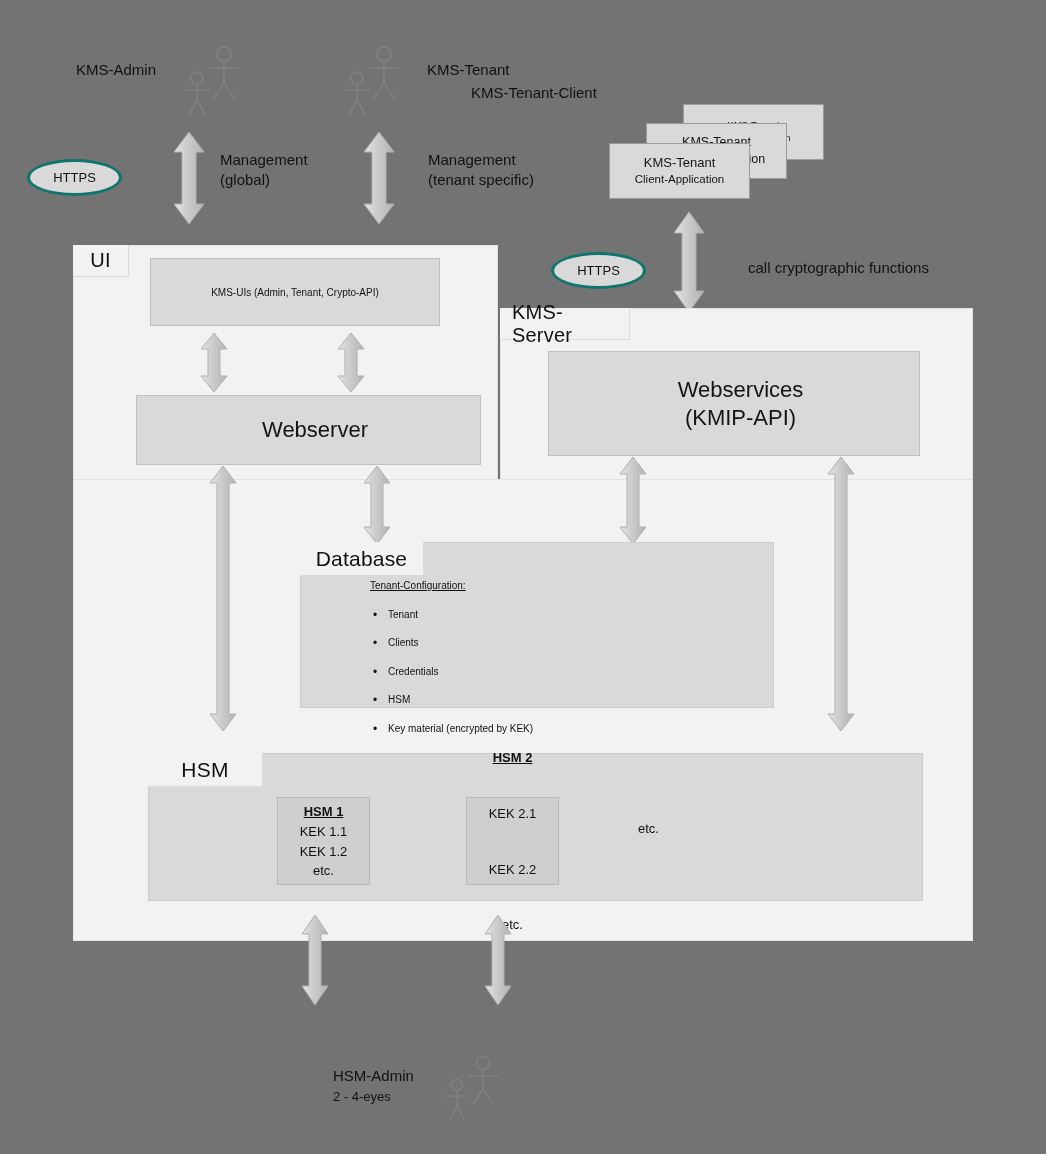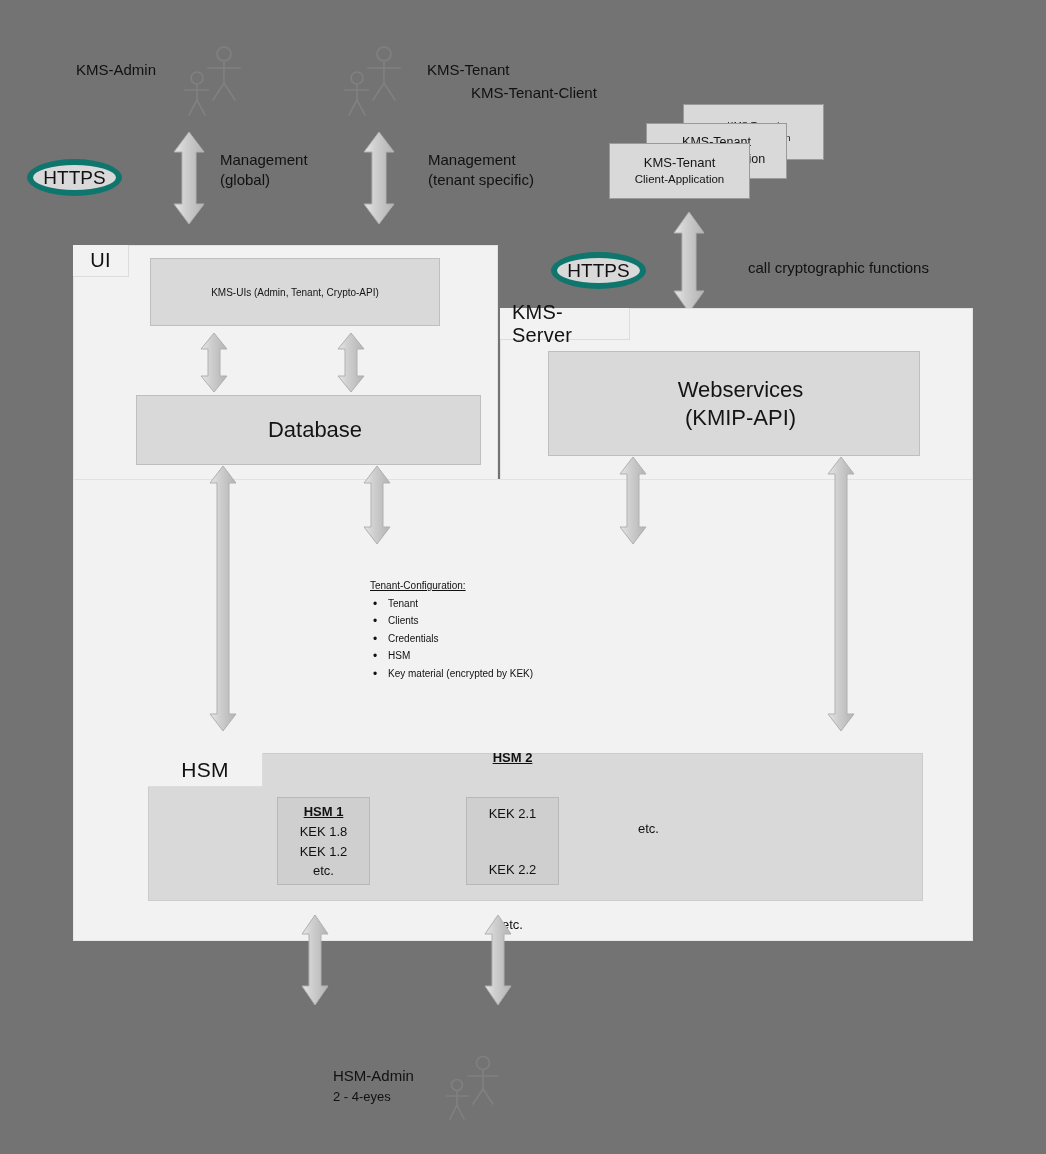--- a/index.html
+++ b/index.html
@@ -78,27 +78,27 @@
     justify-content: center;
     text-align: center;
     color: #141414;
     line-height: 1.35;
   }
 
   
   .ellipse {
     position: absolute;
     background: #d9d9d9;
-    border: 6px solid #0f766e;
+    border: 3px solid #0f766e;
     border-radius: 50%;
     box-sizing: border-box;
     display: flex;
     align-items: center;
     justify-content: center;
-    font-size: 19px;
+    font-size: 13px;
     color: #111;
   }
 
   
   .lbl {
     position: absolute;
     font-size: 15px;
     color: #111;
     line-height: 1.35;
     white-space: pre-line;
@@ -113,21 +113,21 @@
     line-height: 1.55;
   }
   .db-head {
     text-decoration: underline;
     margin-bottom: 2px;
   }
   .db-list { list-style: none; margin: 0; padding: 0; }
   .db-list li {
     position: relative;
     padding-left: 18px;
-    margin: 2px 0;
+    margin: 13px 0;
   }
   .db-list li::before {
     content: "\2022";
     position: absolute;
     left: 3px;
     top: -1px;
     font-size: 12px;
   }
 
   
@@ -250,21 +250,21 @@
   </div>
 
   <svg class="svg-abs" style="left:199px; top:333px;" width="30" height="59" viewBox="0 0 30 59">
     <polygon points="15,0 28,16 21,16 21,43 28,43 15,59 2,43 9,43 9,16 2,16" fill="url(#arrowGrad)" stroke="#b0b0b0" stroke-width="1"></polygon>
   </svg>
   <svg class="svg-abs" style="left:336px; top:333px;" width="30" height="59" viewBox="0 0 30 59">
     <polygon points="15,0 28,16 21,16 21,43 28,43 15,59 2,43 9,43 9,16 2,16" fill="url(#arrowGrad)" stroke="#b0b0b0" stroke-width="1"></polygon>
   </svg>
 
   <div class="box box-title-lg" style="left:136px; top:395px; width:345px; height:70px;">
-    <div>Database</div>
+    <div>Webserver</div>
   </div>
 
   <div class="panel" style="left:500px; top:308px; width:473px; height:172px;">
     <div class="panel-label" style="width:130px;">KMS-Server</div>
   </div>
 
   <div class="box box-title-lg" style="left:548px; top:351px; width:372px; height:105px;">
     <div>Webservices</div>
     <div>(KMIP-API)</div>
   </div>
@@ -278,39 +278,42 @@
   </svg>
 
   <svg class="svg-abs" style="left:618px; top:457px;" width="30" height="87" viewBox="0 0 30 87">
     <polygon points="15,0 28,17 21,17 21,70 28,70 15,87 2,70 9,70 9,17 2,17" fill="url(#arrowGrad)" stroke="#b0b0b0" stroke-width="1"></polygon>
   </svg>
 
   <svg class="svg-abs" style="left:826px; top:457px;" width="30" height="274" viewBox="0 0 30 274">
     <polygon points="15,0 28,17 21,17 21,257 28,257 15,274 2,257 9,257 9,17 2,17" fill="url(#arrowGrad)" stroke="#b0b0b0" stroke-width="1"></polygon>
   </svg>
 
+  <div class="panel" style="left:300px; top:542px; width:474px; height:166px; background:#d9d9d9; border-color:#cccccc;">
+    <div class="panel-label" style="width:124px; background:#f2f2f2; height:34px; font-size:21px;">Database</div>
+  </div>
 
   <div class="db-body" style="left:370px; top:578px;">
     <div class="db-head">Tenant-Configuration:</div>
     <ul class="db-list">
       <li>Tenant</li>
       <li>Clients</li>
       <li>Credentials</li>
       <li>HSM</li>
       <li>Key material (encrypted  by KEK)</li>
     </ul>
   </div>
 
   <div class="panel" style="left:148px; top:753px; width:775px; height:148px; background:#d9d9d9; border-color:#cccccc;">
     <div class="panel-label" style="width:115px; background:#f2f2f2; height:34px; font-size:21px;">HSM</div>
   </div>
 
   <div class="hsm-inner" style="left:277px; top:797px; width:93px; height:88px;">
     <div class="hsm-name">HSM 1</div>
-    <div>KEK 1.8</div>
+    <div>KEK 1.1</div>
     <div>KEK 1.2</div>
     <div>etc.</div>
   </div>
 
   <div class="hsm-inner" style="left:466px; top:797px; width:93px; height:88px;gap:36px;">
     <div class="hsm-name">HSM 2</div>
     <div>KEK 2.1</div>
     <div>KEK 2.2</div>
     <div>etc.</div>
   </div>

